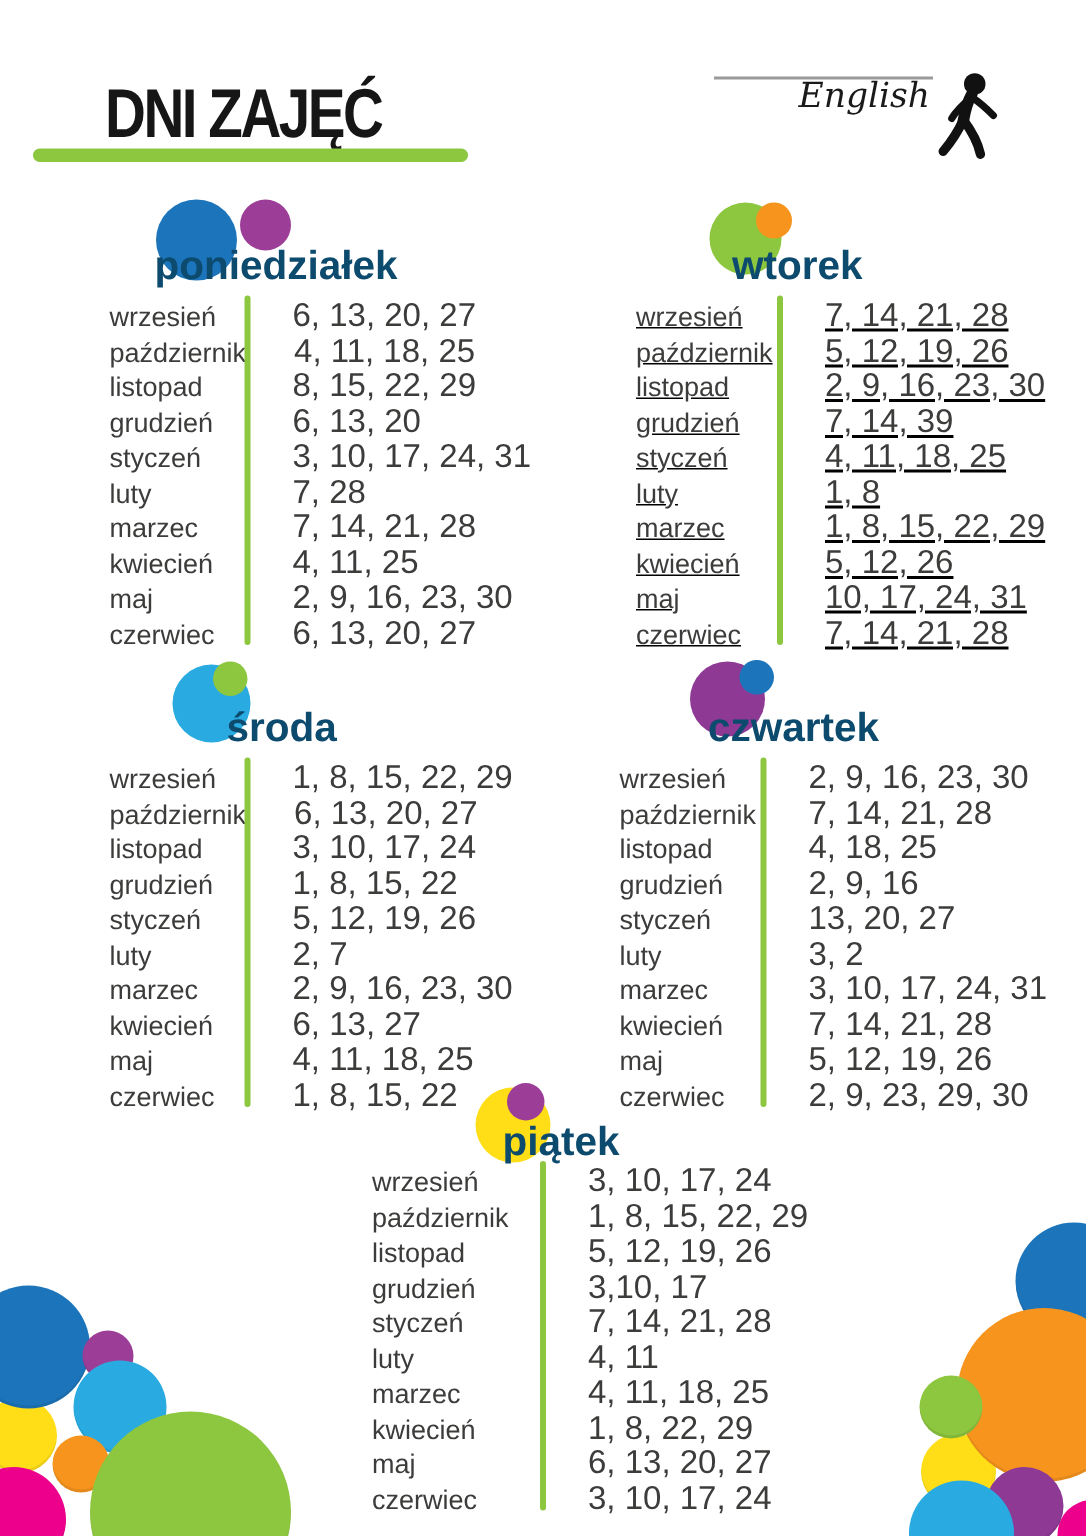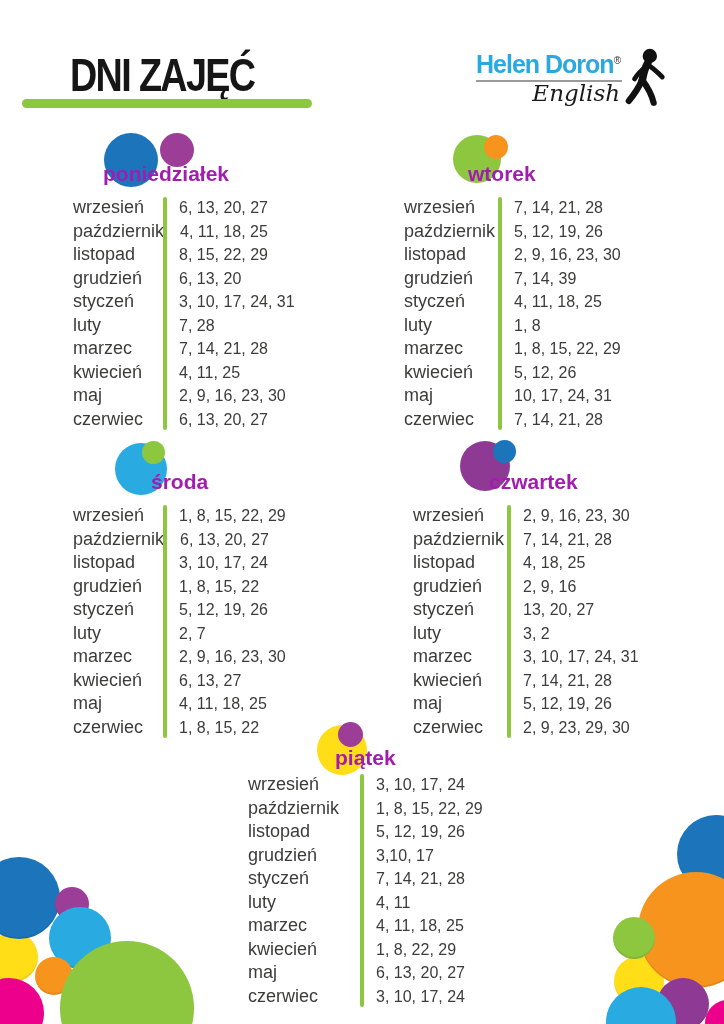--- a/index.html
+++ b/index.html
@@ -18,48 +18,48 @@
   .logo-rule { width:146px; height:2px; background:#9a9a9a; margin-top:1px; }
   .logo-line2 { font-family:"DejaVu Serif", serif; font-style:italic; font-size:23px; color:#1a1a1a;
                 text-align:right; padding-right:2px; margin-top:-2px; }
   .walker { position:absolute; left:148px; top:-4px; width:44px; height:62px; }
 
   
   .day { position:absolute; width:300px; }
   .day-head { position:relative; height:62px; }
   .d4 .day-head { height:48px; }
   .dot { position:absolute; border-radius:50%; }
-  .day-head h2 { position:absolute; margin:0; font-size:21px; font-weight:bold; color:#a21caf; z-index:2; white-space:nowrap; }
+  .day-head h2 { position:absolute; margin:0; font-size:27px; font-weight:bold; color:#0c4a6e; z-index:2; white-space:nowrap; }
 
   .d0 .dot.big { left:31px; top:2px;  width:54px; height:54px; }
   .d0 .dot.small{ left:87px; top:2px;  width:34px; height:34px; }
   .d0 h2 { left:30px; top:31px; }
 
   .d1 .dot.big { left:49px; top:4px;  width:48px; height:48px; }
   .d1 .dot.small{ left:80px; top:4px;  width:24px; height:24px; }
   .d1 h2 { left:64px; top:31px; }
 
   .d2 .dot.big { left:42px; top:4px;  width:52px; height:52px; }
   .d2 .dot.small{ left:69px; top:2px;  width:23px; height:23px; }
   .d2 h2 { left:64px; top:31px;margin-left:14px; }
 
   .d3 .dot.big { left:47px; top:2px;  width:50px; height:50px; }
   .d3 .dot.small{ left:80px; top:1px;  width:23px; height:23px; }
-  .d3 h2 { left:59px; top:31px;margin-left:17px; }
+  .d3 h2 { left:59px; top:31px; }
 
   .d4 .dot.big { left:69px; top:3px;  width:50px; height:50px; }
   .d4 .dot.small{ left:90px; top:0;    width:25px; height:25px; }
   .d4 h2 { left:87px; top:24px; }
 
   .rows { position:relative; margin-top:4px; }
   .rows::before { content:""; position:absolute; left:var(--monthw); top:0; bottom:2px; width:4px;
                   border-radius:2px; background:var(--green); }
   .row { display:flex; align-items:baseline; height:23.5px; }
   .month { flex:0 0 var(--monthw); font-size:18px; color:#3c3c3b; }
-  .dates { margin-left:16px; font-size:16px; color:#3c3c3b; white-space:nowrap; }
+  .dates { margin-left:32px; font-size:22px; color:#3c3c3b; white-space:nowrap; }
 
   
   .decor { position:absolute; border-radius:50%; box-shadow: inset 0 -2px 0 rgba(0,0,0,0.08); }
   .bl-yellow   { left:-12px; top:932px; width:50px;  height:50px;  background:var(--yellow); }
   .bl-blue     { left:-22px; top:857px; width:82px;  height:82px;  background:var(--blue); }
   .bl-purple   { left:55px;  top:887px; width:34px;  height:34px;  background:var(--purple); }
   .bl-lightblue{ left:49px;  top:907px; width:62px;  height:62px;  background:var(--light_blue); }
   .bl-orange   { left:35px;  top:957px; width:38px;  height:38px;  background:var(--orange); }
   .bl-magenta  { left:-26px; top:978px; width:70px;  height:70px;  background:var(--magenta); }
   .bl-green    { left:60px;  top:941px; width:134px; height:134px; background:var(--green); }
@@ -74,21 +74,20 @@
 </style>
 </head>
 <body>
 
 <div class="page">
 
   <h1 class="title">DNI ZAJĘĆ</h1>
   <div class="title-bar"></div>
 
   <div class="logo">
-    <div class="logo-line1"><span>Helen Doron</span><sup>®</sup></div>
     <div class="logo-rule"></div>
     <div class="logo-line2">English</div>
     <svg class="walker" viewBox="0 0 46 62">
       <circle cx="27" cy="9" r="7.5" fill="#111"></circle>
       <path d="M25 16 C21 23 20 29 19 35" stroke="#111" stroke-width="8" fill="none" stroke-linecap="round"></path>
       <path d="M19 34 C15 43 10 50 5 56" stroke="#111" stroke-width="6.5" fill="none" stroke-linecap="round"></path>
       <path d="M19 34 C25 42 29 49 31 58" stroke="#111" stroke-width="6.5" fill="none" stroke-linecap="round"></path>
       <path d="M24 19 C18 24 14 28 11 33" stroke="#111" stroke-width="5" fill="none" stroke-linecap="round"></path>
       <path d="M26 19 C32 23 36 27 40 31" stroke="#111" stroke-width="5" fill="none" stroke-linecap="round"></path>
     </svg>
@@ -147,21 +146,21 @@
           <span class="dates">2, 9, 16, 23, 30</span>
         </div>
 
         <div class="row">
           <span class="month">czerwiec</span>
           <span class="dates">6, 13, 20, 27</span>
         </div>
       </div>
   </section>
 
-  <section class="day d1" style="left:404px; top:131px; --monthw:94px;">
+  <section class="day d1" style="left:424px; top:131px;text-decoration:underline; --monthw:94px;">
     <div class="day-head">
       <span class="dot big" style="background-color: rgb(141, 198, 63);"></span>
       <span class="dot small" style="background-color: rgb(247, 148, 29);"></span>
       <h2>wtorek</h2>
     </div>
     <div class="rows">
 
         <div class="row">
           <span class="month">wrzesień</span>
           <span class="dates">7, 14, 21, 28</span>

